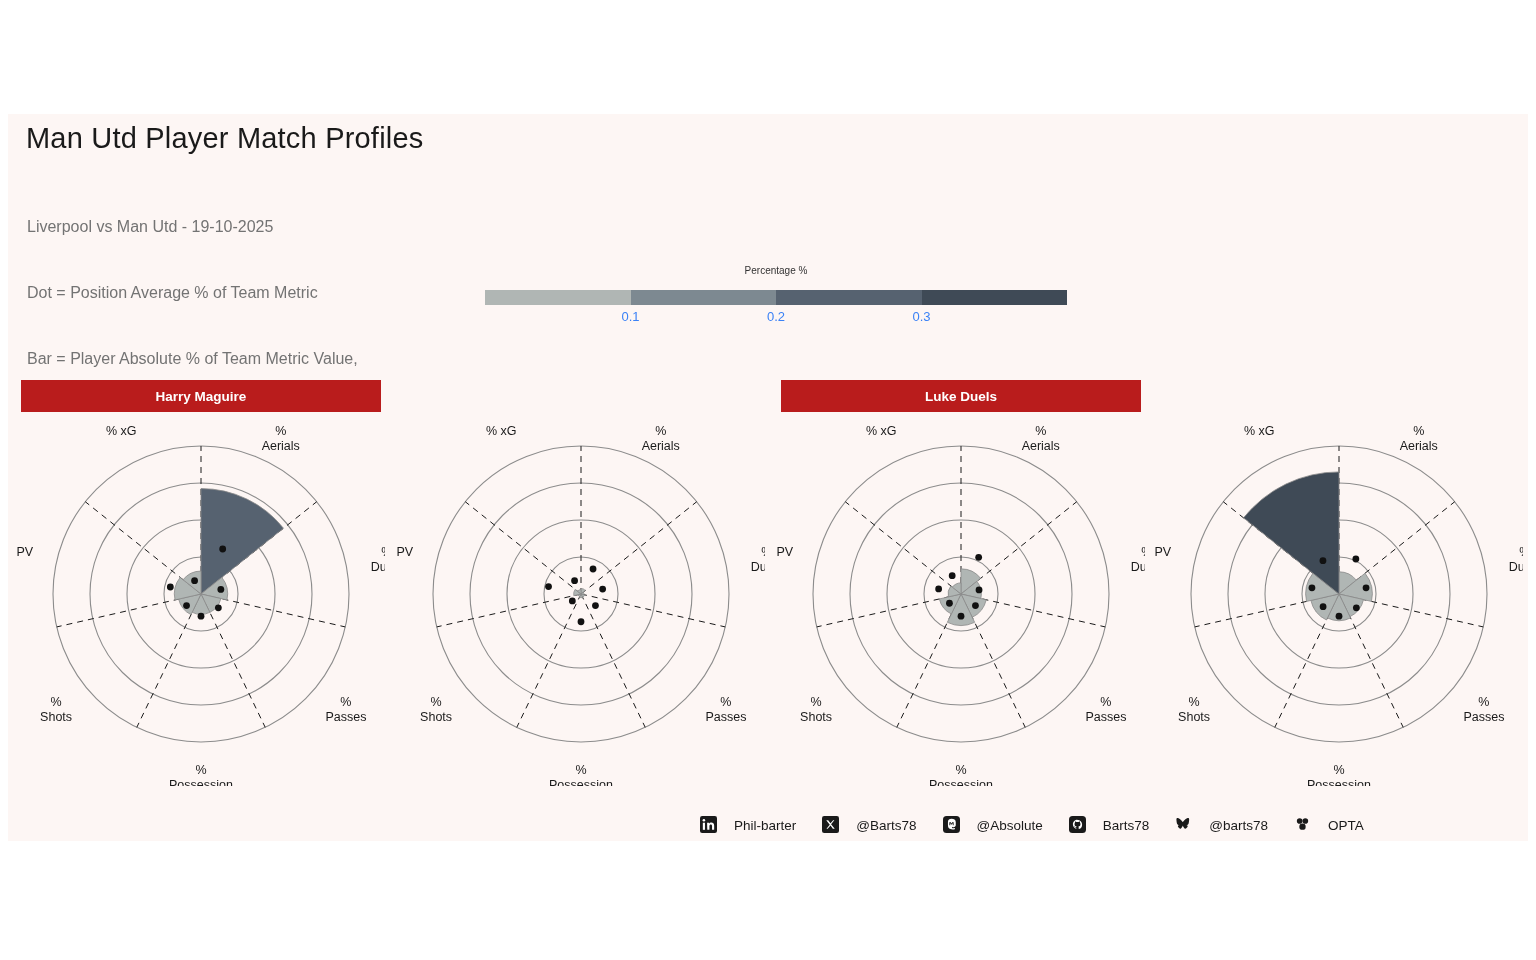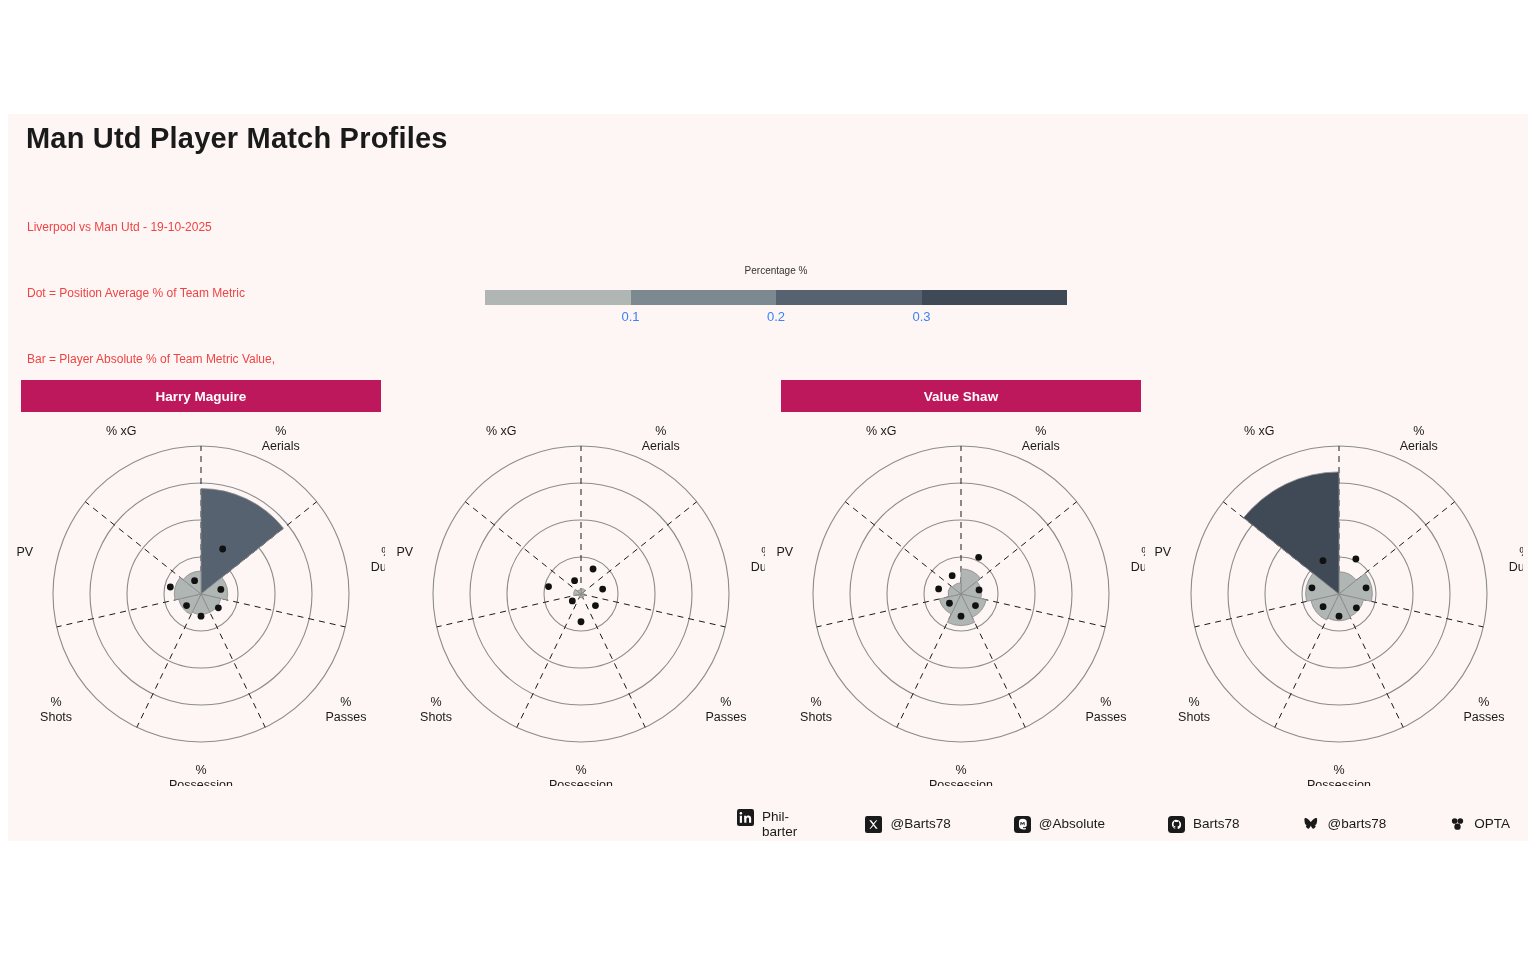--- a/index.html
+++ b/index.html
@@ -27,31 +27,31 @@
     top: 114px;
     width: 1520px;
     height: 727px;
     background: #fdf6f4;
   }
   .title {
     position: absolute;
     left: 26px;
     top: 122px;
     font-size: 29px;
-    font-weight: 700;
+    font-weight: 400;
     letter-spacing: 0.2px;
     color: #1a1a1a;
   }
   .subtitle {
     position: absolute;
     left: 27px;
     top: 172px;
-    font-size: 12px;
+    font-size: 16px;
     line-height: 22px;
-    color: #ef4444;
+    color: #737373;
     white-space: pre;
   }
   
   .legend {
     position: absolute;
     left: 485px;
     top: 265px;
     width: 582px;
   }
   .legend-title {
@@ -90,21 +90,21 @@
     position: absolute;
     top: 380px;
     width: 360px;
     height: 410px;
   }
   .card-header {
     position: absolute;
     left: 0; top: 0;
     width: 100%;
     height: 32px;
-    background: #be185d;
+    background: #b91c1c;
     color: #ffffff;
     font-size: 13.5px;
     font-weight: bold;
     display: flex;
     align-items: center;
     justify-content: center;
   }
   .radar-wrap {
     position: absolute;
     left: -4px;
@@ -125,24 +125,23 @@
     top: 808px;
     height: 32px;
     display: flex;
     align-items: center;
     gap: 0px;
     font-size: 13.5px;
     color: #1a1a1a;
   }
   .footer .item {
     display: flex;
-    align-items: flex-start;
-    gap: 8px;
+    align-items: flex-end;
+    gap: 17px;
     margin-right: 26px;
-    margin-left: 37px;
   }
   .footer .glyph {
     width: 17px; height: 17px;
     display: inline-flex;
     align-items: center;
     justify-content: center;
   }
 </style>
 </head>
 <body>
@@ -254,21 +253,21 @@
             <text x="184" y="358" text-anchor="middle" class="axis-label">%</text>
             <text x="184" y="373" text-anchor="middle" class="axis-label">Possession</text>
             <text x="39.08864798043493" y="289.9932663159847" text-anchor="middle" class="axis-label">%</text>
             <text x="39.08864798043493" y="304.9932663159847" text-anchor="middle" class="axis-label">Shots</text>
             <text x="-3.737745070910023" y="140.17144122742656" text-anchor="middle" class="axis-label">% EPV</text>
             <text x="104.2397643500151" y="18.835292456588775" text-anchor="middle" class="axis-label">% xG</text>
           </svg>
         </div>
       </div>
       <div class="card" style="left: 781px;">
-        <div class="card-header">Value Shaw</div>
+        <div class="card-header">Luke Duels</div>
         <div class="radar-wrap">
           <svg width="368" height="370">
             <circle cx="184" cy="178" r="37" fill="none" stroke="#8c8c8c" stroke-width="1.1"></circle>
             <circle cx="184" cy="178" r="74" fill="none" stroke="#8c8c8c" stroke-width="1.1"></circle>
             <circle cx="184" cy="178" r="110.99999999999999" fill="none" stroke="#8c8c8c" stroke-width="1.1"></circle>
             <circle cx="184" cy="178" r="148" fill="none" stroke="#8c8c8c" stroke-width="1.1"></circle>
             <line x1="184" y1="178" x2="184" y2="30" stroke="#1a1a1a" stroke-width="1" stroke-dasharray="6 5"></line>
             <line x1="184" y1="178" x2="299.71105940526843" y2="85.72350932490744" stroke="#1a1a1a" stroke-width="1" stroke-dasharray="6 5"></line>
             <line x1="184" y1="178" x2="328.2893310029099" y2="210.93309822553454" stroke="#1a1a1a" stroke-width="1" stroke-dasharray="6 5"></line>
             <line x1="184" y1="178" x2="248.2147933893986" y2="311.343392449558" stroke="#1a1a1a" stroke-width="1" stroke-dasharray="6 5"></line>

